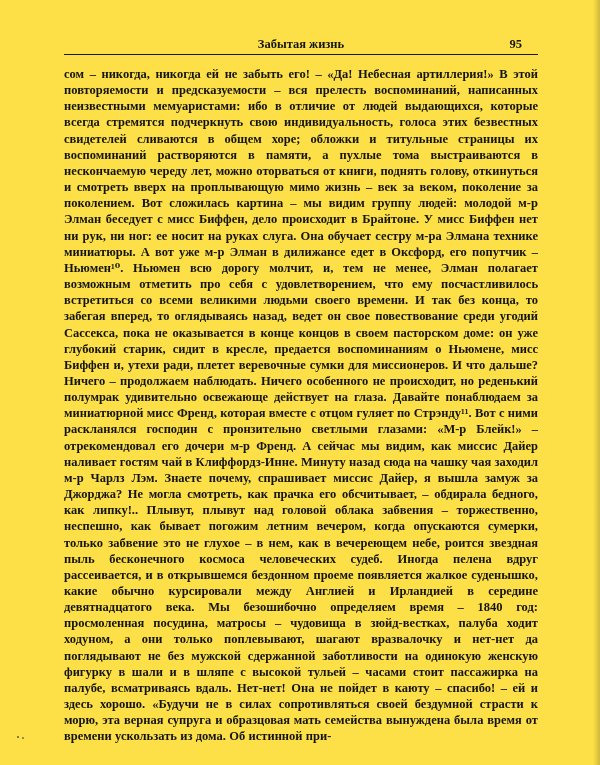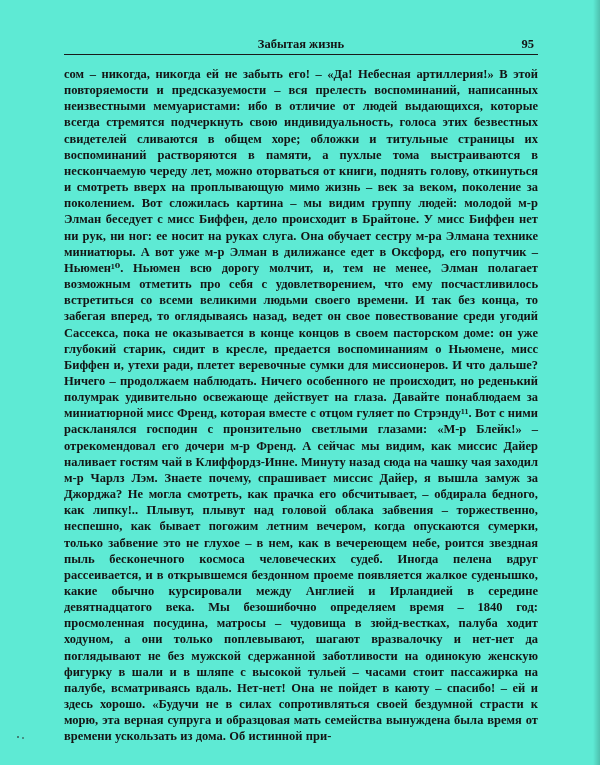--- a/index.html
+++ b/index.html
@@ -5,21 +5,21 @@
   html, body {
     margin: 0;
     padding: 0;
     background: #e8e8e8;
   }
   .page {
     position: relative;
     width: 600px;
     height: 765px;
     margin: 0 auto;
-    background: #5eead4;
+    background: #fde047;
     overflow: hidden;
     font-family: "Liberation Serif", "DejaVu Serif", serif;
     color: #141414;
   }
   
   .edge-shade {
     position: absolute;
     top: 0; right: 0;
     width: 7px; height: 100%;
     background: linear-gradient(to right, rgba(0,0,0,0), rgba(0,0,0,0.18));
@@ -46,21 +46,21 @@
     font-size: 12.5px;
     font-weight: bold;
     line-height: 16px;
   }
   .head-title {
     display: block;
     text-align: center;
   }
   .page-num {
     position: absolute;
-    right: 4px;
+    right: 16px;
     top: 0;
   }
   .head-rule {
     border: none;
     border-top: 1.2px solid #1a1a1a;
     margin: 2px 0 0 0;
   }
   .body-text {
     margin-top: 11px;
   }

